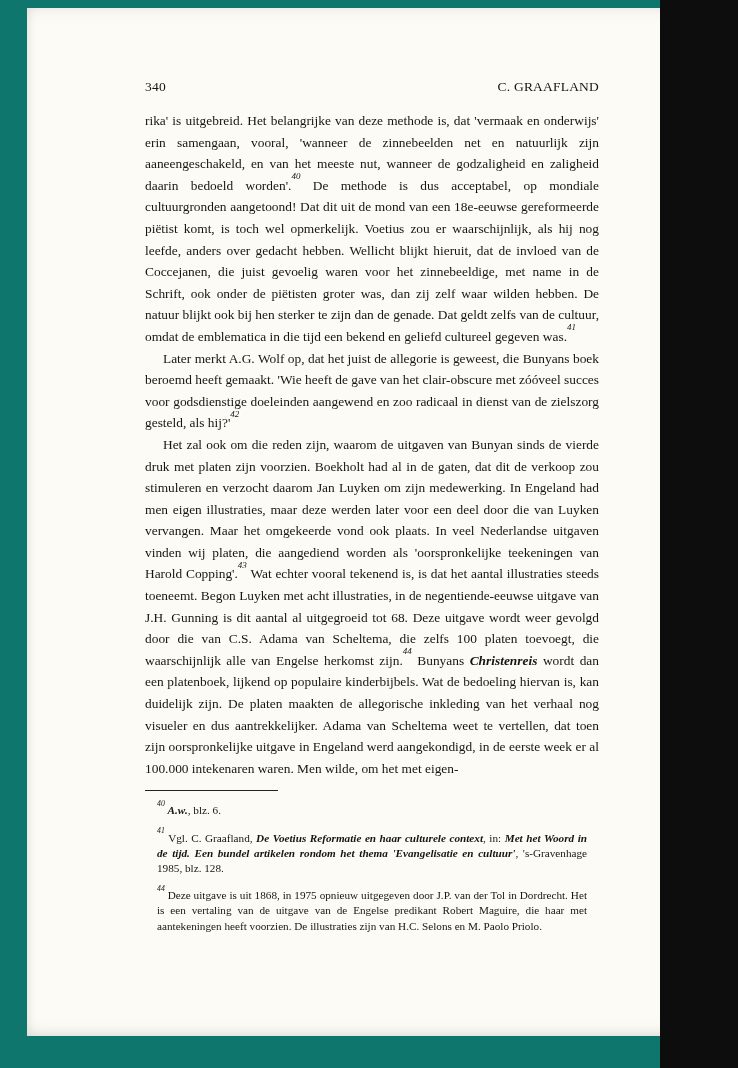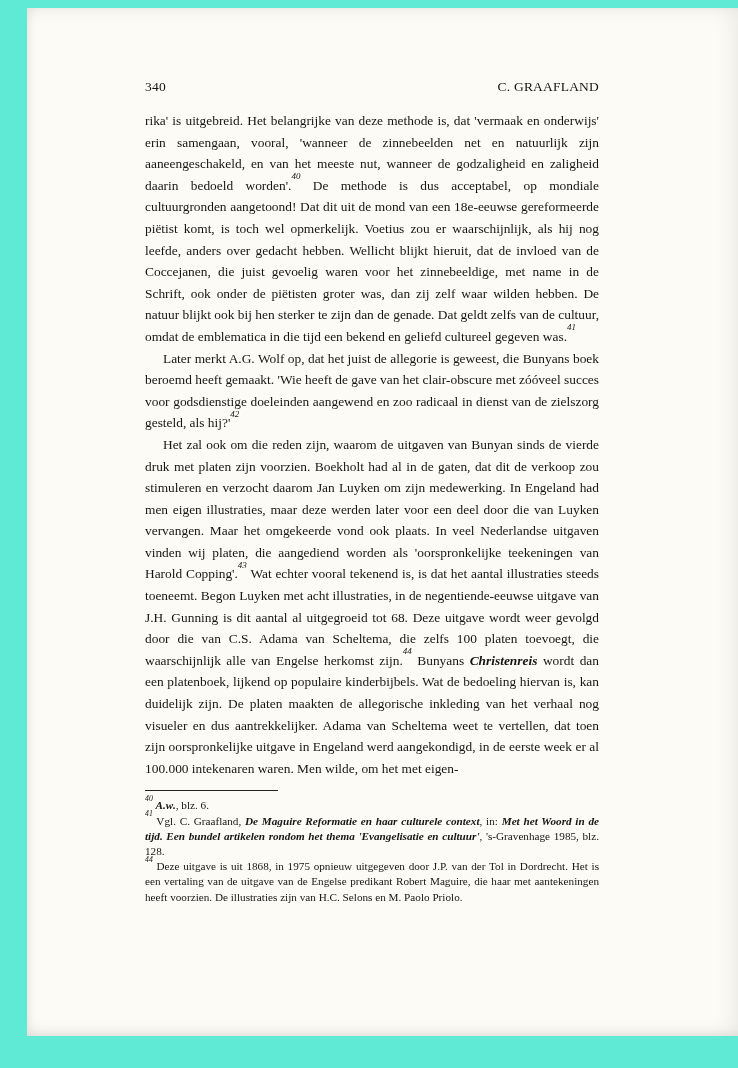--- a/index.html
+++ b/index.html
@@ -1,22 +1,22 @@
 <!DOCTYPE html>
 <html lang="nl"><head>
 <meta charset="utf-8">
 <style>
   * { box-sizing: border-box; }
   html, body { margin: 0; padding: 0; background: #0d0d0d; }
 
   .scan {
     position: relative;
-    width: 738px;
+    width: 660px;
     height: 1068px;
-    background: #5eead4;
+    background: #0f766e;
     overflow: hidden;
     font-family: "Liberation Serif", serif;
   }
 
   .page {
     position: absolute;
     left: 27px;
     top: 8px;
     width: 718px;
     height: 1028px;
@@ -60,21 +60,21 @@
   }
 
   .footnote-rule {
     width: 133px;
     height: 0;
     border-top: 1.2px solid #242220;
     margin: 11px 0 7px 0;
   }
 
   .footnotes p {
-    margin: 0;
+    margin: 12px;
     font-size: 11.2px;
     line-height: 15.2px;
     text-align: justify;
     hyphens: auto;
     -webkit-hyphens: auto;
   }
   .footnotes sup { font-size: 7.8px; top: -3.5px; }
 
   i { font-style: italic; font-weight: bold; }
 </style>
@@ -93,19 +93,19 @@
       <main class="body-text">
         <p>rika' is uitgebreid. Het belangrijke van deze methode is, dat 'vermaak en onderwijs' erin samengaan, vooral, 'wanneer de zinnebeelden net en natuurlijk zijn aaneengeschakeld, en van het meeste nut, wanneer de godzaligheid en zaligheid daarin bedoeld worden'.<sup>40</sup> De methode is dus acceptabel, op mondiale cultuurgronden aangetoond! Dat dit uit de mond van een 18e-eeuwse gereformeerde piëtist komt, is toch wel opmerkelijk. Voetius zou er waarschijnlijk, als hij nog leefde, anders over gedacht hebben. Wellicht blijkt hieruit, dat de invloed van de Coccejanen, die juist gevoelig waren voor het zinnebeeldige, met name in de Schrift, ook onder de piëtisten groter was, dan zij zelf waar wilden hebben. De natuur blijkt ook bij hen sterker te zijn dan de genade. Dat geldt zelfs van de cultuur, omdat de emblematica in die tijd een bekend en geliefd cultureel gegeven was.<sup>41</sup></p>
         <p class="indent">Later merkt A.G. Wolf op, dat het juist de allegorie is geweest, die Bunyans boek beroemd heeft gemaakt. 'Wie heeft de gave van het clair-obscure met zóóveel succes voor godsdienstige doeleinden aangewend en zoo radicaal in dienst van de zielszorg gesteld, als hij?'<sup>42</sup></p>
         <p class="indent">Het zal ook om die reden zijn, waarom de uitgaven van Bunyan sinds de vierde druk met platen zijn voorzien. Boekholt had al in de gaten, dat dit de verkoop zou stimuleren en verzocht daarom Jan Luyken om zijn medewerking. In Engeland had men eigen illustraties, maar deze werden later voor een deel door die van Luyken vervangen. Maar het omgekeerde vond ook plaats. In veel Nederlandse uitgaven vinden wij platen, die aangediend worden als 'oorspronkelijke teekeningen van Harold Copping'.<sup>43</sup> Wat echter vooral tekenend is, is dat het aantal illustraties steeds toeneemt. Begon Luyken met acht illustraties, in de negentiende-eeuwse uitgave van J.H. Gunning is dit aantal al uitgegroeid tot 68. Deze uitgave wordt weer gevolgd door die van C.S. Adama van Scheltema, die zelfs 100 platen toevoegt, die waarschijnlijk alle van Engelse herkomst zijn.<sup>44</sup> Bunyans <i>Christenreis</i> wordt dan een platenboek, lijkend op populaire kinderbijbels. Wat de bedoeling hiervan is, kan duidelijk zijn. De platen maakten de allegorische inkleding van het verhaal nog visueler en dus aantrekkelijker. Adama van Scheltema weet te vertellen, dat toen zijn oorspronkelijke uitgave in Engeland werd aangekondigd, in de eerste week er al 100.000 intekenaren waren. Men wilde, om het met eigen-</p>
       </main>
 
       <div class="footnote-rule"></div>
 
       <section class="footnotes">
         <p><sup>40</sup> <i>A.w.</i>, blz. 6.</p>
-        <p><sup>41</sup> Vgl. C. Graafland, <i>De Maguire Reformatie en haar culturele context</i>, in: <i>Met het Woord in de tijd. Een bundel artikelen rondom het thema 'Evangelisatie en cultuur'</i>, 's-Gravenhage 1985, blz. 128.</p>
+        <p><sup>41</sup> Vgl. C. Graafland, <i>De Voetius Reformatie en haar culturele context</i>, in: <i>Met het Woord in de tijd. Een bundel artikelen rondom het thema 'Evangelisatie en cultuur'</i>, 's-Gravenhage 1985, blz. 128.</p>
         <p><sup>44</sup> Deze uitgave is uit 1868, in 1975 opnieuw uitgegeven door J.P. van der Tol in Dordrecht. Het is een vertaling van de uitgave van de Engelse predikant Robert Maguire, die haar met aantekeningen heeft voorzien. De illustraties zijn van H.C. Selons en M. Paolo Priolo.</p>
       </section>
 
     </div>
   </div>
 </div>
 
 </body></html>

